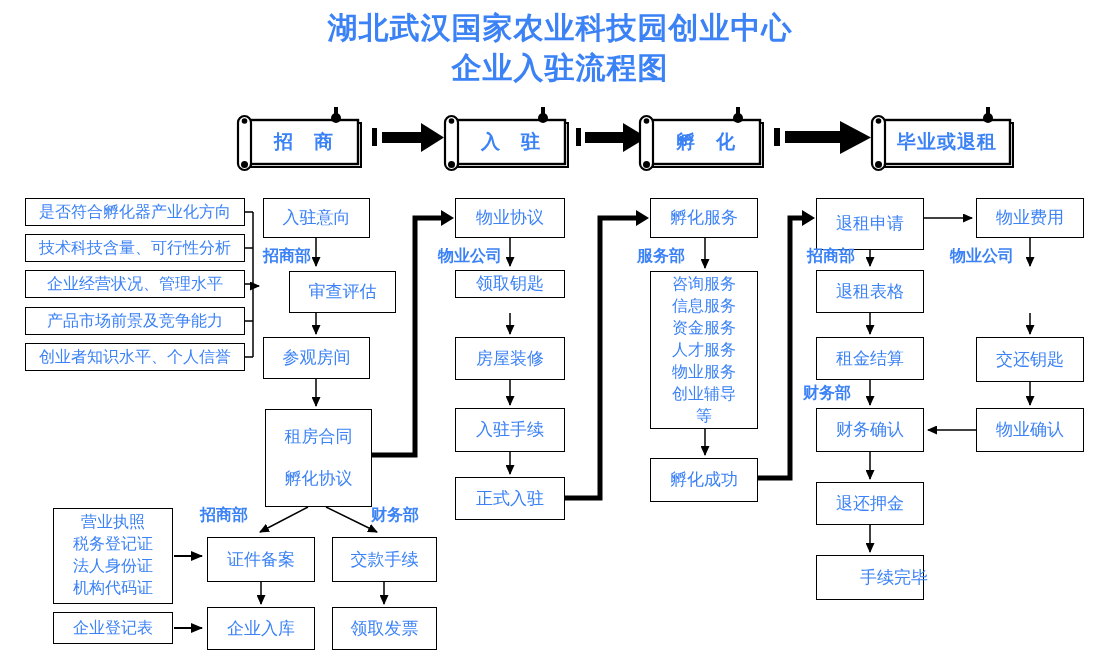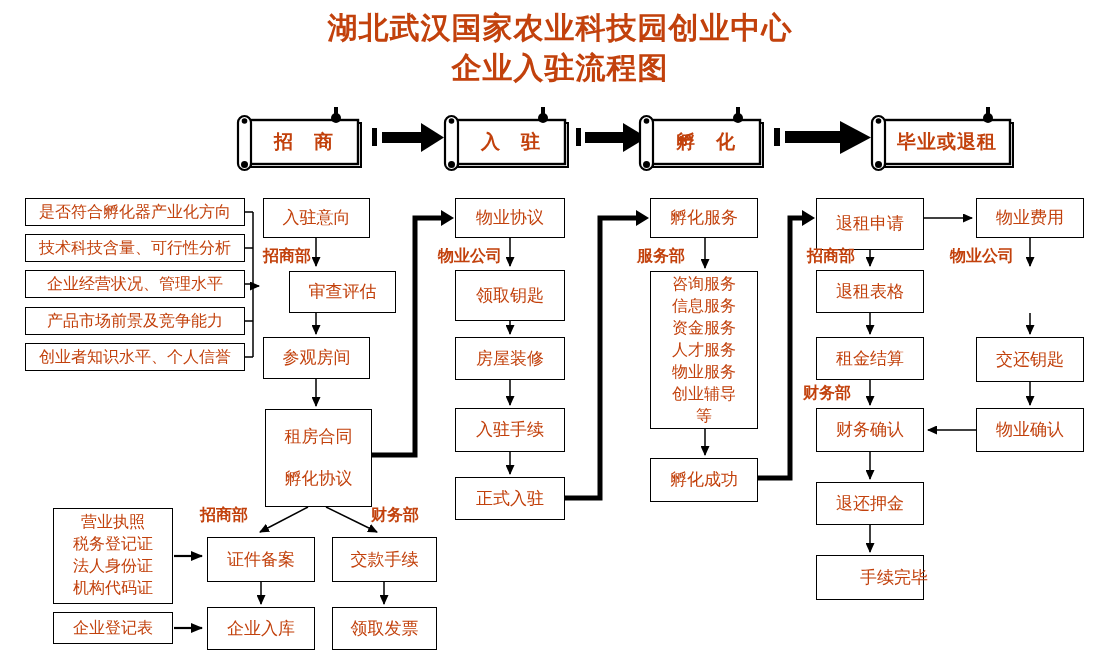--- a/index.html
+++ b/index.html
@@ -1,17 +1,17 @@
 <!DOCTYPE html>
 <html><head>
 <meta charset="utf-8">
 <style>
   html,body {margin:0; padding:0; background:#fff;}
   #stage {position:relative; width:1120px; height:665px; background:#fff; overflow:hidden;
-          font-family:"Liberation Serif", serif; color:#c2410c;}
+          font-family:"Liberation Serif", serif; color:#3b82f6;border-radius:21px;}
   .title {position:absolute; left:0; width:100%; text-align:center; font-weight:bold; font-size:30px; letter-spacing:1px;}
   .box {position:absolute; box-sizing:border-box; border:1.5px solid #000; background:#fff;
         display:flex; align-items:center; justify-content:center; text-align:center;
         font-size:17px; line-height:1.25; white-space:nowrap;}
   .multi {flex-direction:column;}
   .lbl {position:absolute; font-weight:bold; font-size:16px; white-space:nowrap;}
   .banner {position:absolute; height:54px;}
   .banner svg {position:absolute; left:0; top:0; overflow:visible;}
   .banner .txt {position:absolute; left:12px; right:0; top:4px; height:44px;
                 display:flex; align-items:center; justify-content:center;
@@ -201,21 +201,21 @@
   <div class="box" style="left:53px; top:612px; width:120px; height:32px; font-size:16px;">企业登记表</div>
   <div class="lbl" style="left:200px; top:505px;">招商部</div>
   <div class="lbl" style="left:371px; top:505px;">财务部</div>
   <div class="box" style="left:207px; top:537px; width:108px; height:45px;">证件备案</div>
   <div class="box" style="left:332px; top:537px; width:105px; height:45px;">交款手续</div>
   <div class="box" style="left:207px; top:607px; width:108px; height:43px;">企业入库</div>
   <div class="box" style="left:332px; top:607px; width:105px; height:43px;">领取发票</div>
 
   <div class="box" style="left:455px; top:198px; width:110px; height:40px;">物业协议</div>
   <div class="lbl" style="left:438px; top:246px;">物业公司</div>
-  <div class="box" style="left:455px; top:270px; width:110px; height:51px;">领取钥匙</div>
+  <div class="box" style="left:455px; top:270px; width:110px; height:28px;">领取钥匙</div>
   <div class="box" style="left:455px; top:337px; width:110px; height:43px;">房屋装修</div>
   <div class="box" style="left:455px; top:408px; width:110px; height:44px;">入驻手续</div>
   <div class="box" style="left:455px; top:477px; width:110px; height:43px;">正式入驻</div>
 
   <div class="box" style="left:650px; top:198px; width:108px; height:40px;">孵化服务</div>
   <div class="lbl" style="left:637px; top:246px;">服务部</div>
   <div class="box multi" style="left:650px; top:271px; width:108px; height:158px; font-size:16px; line-height:22px;">
     <span>咨询服务</span>
     <span>信息服务</span>
     <span>资金服务</span>

